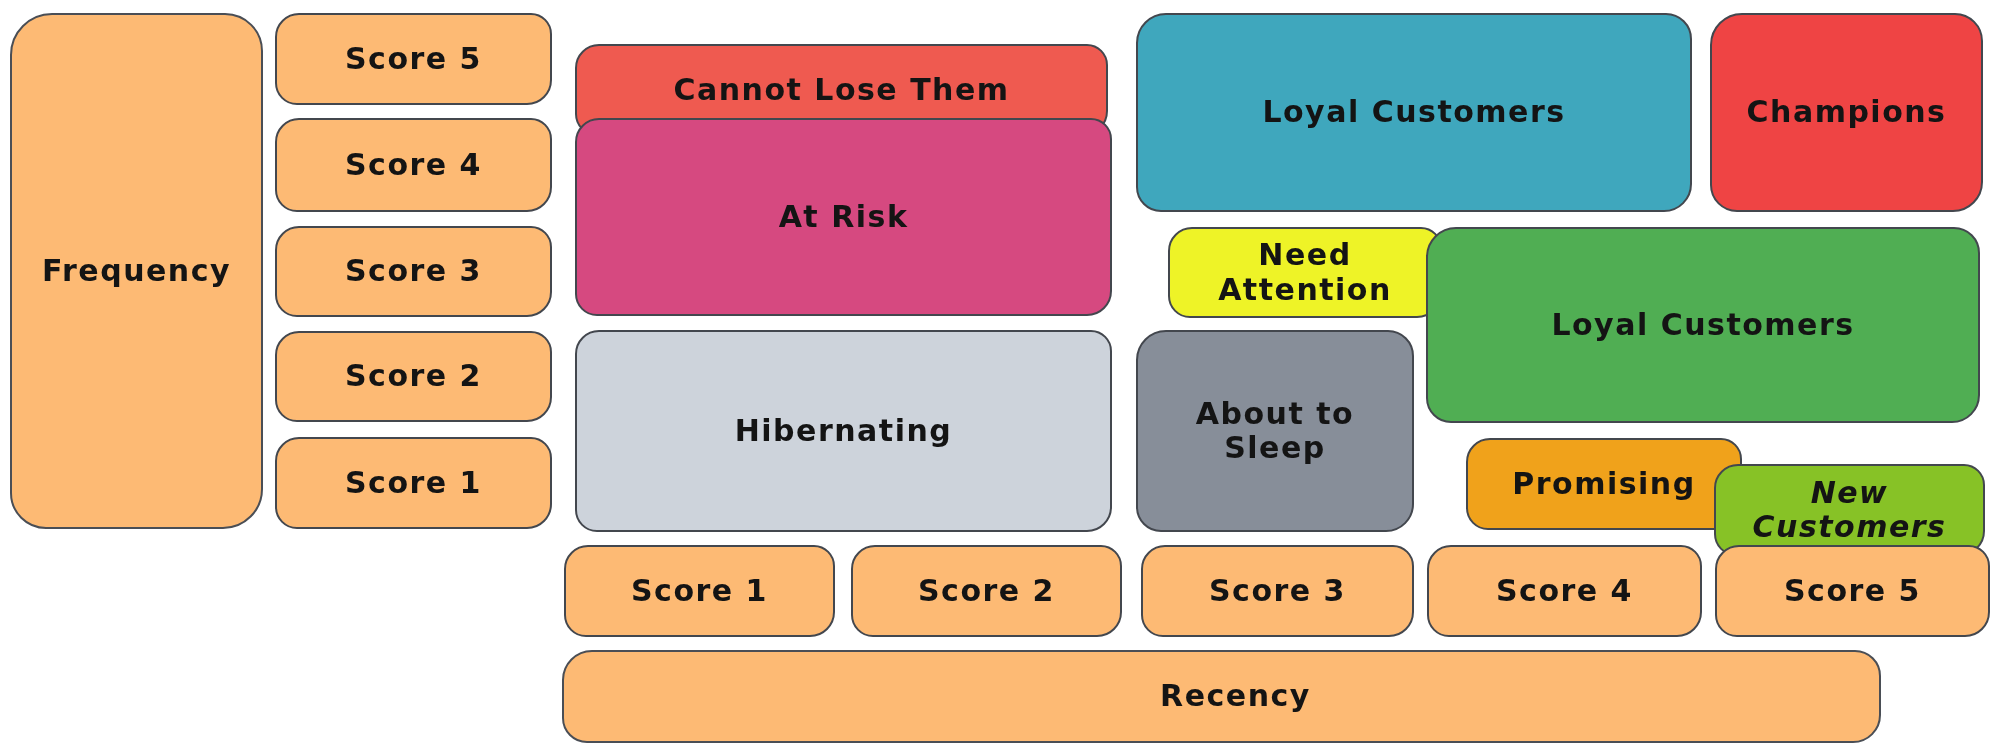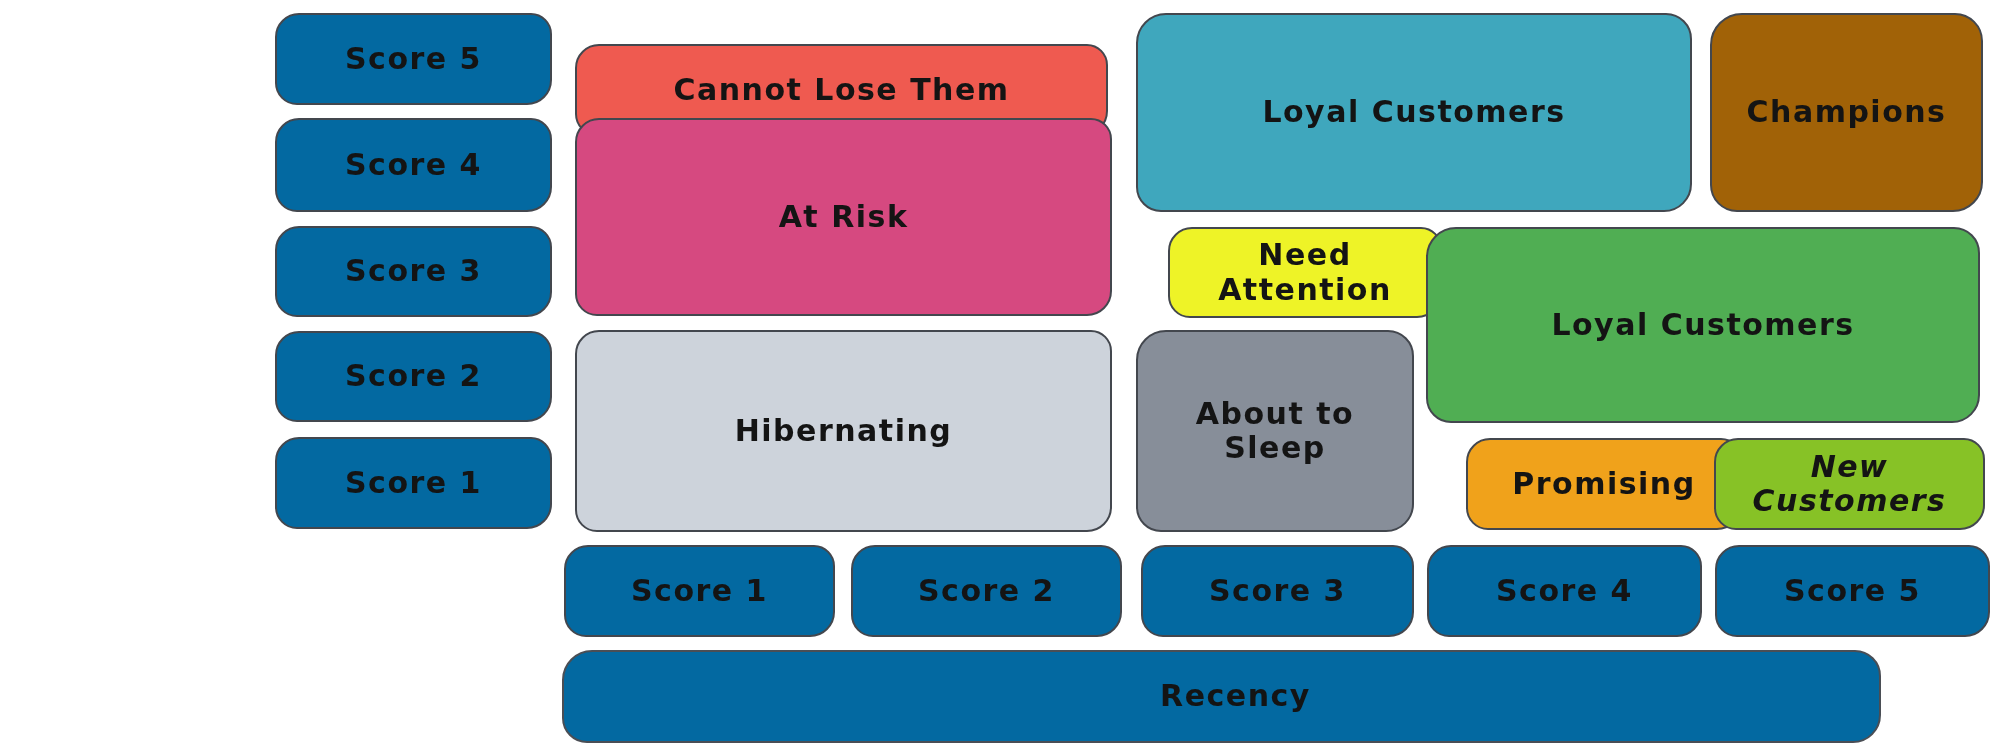--- a/index.html
+++ b/index.html
@@ -13,21 +13,21 @@
   #canvas{position:absolute;inset:0;width:2000px;height:753px;}
 
   .box{
     position:absolute;
     box-sizing:border-box;
     border:2.5px solid #43474e;
     border-radius:24px 21px 25px 22px;
     display:flex;
     align-items:center;
     justify-content:center;
-    background:#0369a1;
+    background:#fdba74;
     color:#141414;
     font-size:30px;
     font-weight:600;
     letter-spacing:1.5px;
     text-align:center;
     line-height:1.15;
   }
   .box span{display:block;padding:0 10px;}
 
   
@@ -56,20 +56,23 @@
   .rs3{left:1141px;top:545px;width:273px;height:92px;}
   .rs4{left:1427px;top:545px;width:275px;height:92px;}
   .rs5{left:1715px;top:545px;width:275px;height:92px;}
   .recency-axis{left:562px;top:650px;width:1319px;height:93px;border-radius:30px 26px 28px 25px;border-color:#4a4e55;padding-left:28px;}
 </style>
 </head>
 <body>
 
 <div id="canvas">
 
+  <div class="box frequency-axis">
+    <span>Frequency</span>
+  </div>
   <div class="box fs5">
     <span>Score 5</span>
   </div>
   <div class="box fs4">
     <span>Score 4</span>
   </div>
   <div class="box fs3">
     <span>Score 3</span>
   </div>
   <div class="box fs2">
@@ -84,36 +87,36 @@
   </div>
   <div class="box at-risk" style="background-color: rgb(214, 73, 128);">
     <span>At Risk</span>
   </div>
   <div class="box hibernating" style="background-color: rgb(205, 211, 219);">
     <span>Hibernating</span>
   </div>
   <div class="box loyal-top" style="background-color: rgb(63, 167, 189);">
     <span>Loyal Customers</span>
   </div>
-  <div class="box champions" style="background-color: #a16207;">
+  <div class="box champions" style="background-color: #ef4444;">
     <span>Champions</span>
   </div>
   <div class="box need-attention" style="background-color: rgb(238, 243, 39);">
     <span>Need Attention</span>
   </div>
   <div class="box loyal-right" style="background-color: rgb(80, 174, 83);">
     <span>Loyal Customers</span>
   </div>
   <div class="box about-to-sleep" style="background-color: rgb(135, 142, 153);">
     <span>About to Sleep</span>
   </div>
   <div class="box promising" style="background-color: rgb(240, 162, 27);">
     <span>Promising</span>
   </div>
-  <div class="box new-customers" style="background-color: rgb(135, 194, 38);">
+  <div class="box new-customers" style="background-color: rgb(135, 194, 38); margin-top: 26px;">
     <span>New Customers</span>
   </div>
 
   <div class="box rs1">
     <span>Score 1</span>
   </div>
   <div class="box rs2">
     <span>Score 2</span>
   </div>
   <div class="box rs3">

